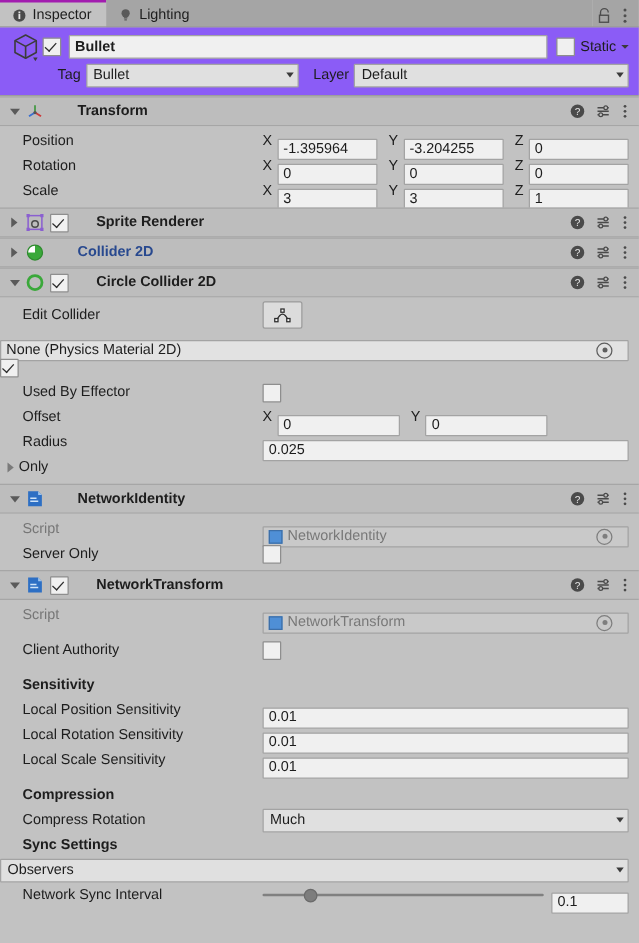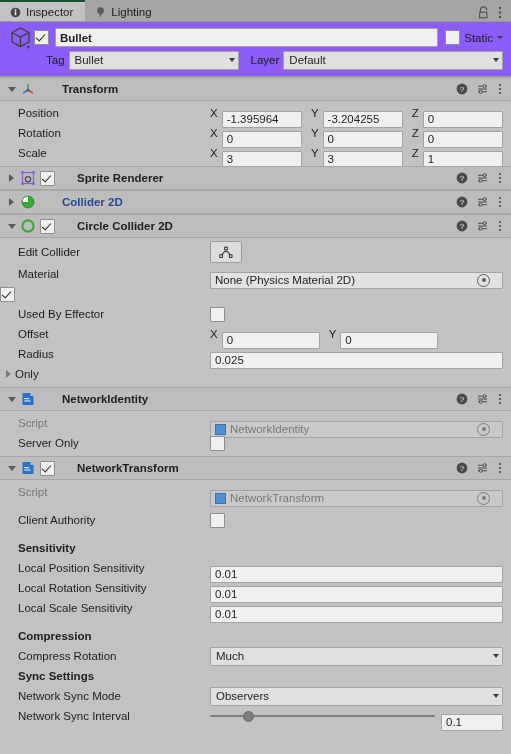--- a/index.html
+++ b/index.html
@@ -9,21 +9,21 @@
     font-family:"Liberation Sans",sans-serif;
     font-size:11.5px;
     color:#1d1d1d;
     -webkit-font-smoothing:antialiased;
   }
   .panel{width:511px;height:754px;position:relative;display:flex;flex-direction:column;}
 
   
   .tabbar{height:22px;background:#c2c2c2;display:flex;align-items:stretch;position:relative;flex:0 0 auto;}
   .tab{display:flex;align-items:center;gap:5px;padding:0 12px 0 10px;position:relative;cursor:default;font-size:11.5px;}
-  .tab.active{background:#c2c2c2;border-top:2px solid #14532d;color:#1d1d1d;}
+  .tab.active{background:#c2c2c2;border-top:2px solid #a21caf;color:#1d1d1d;}
   .tab.inactive{background:#a5a5a5;border-top:2px solid transparent;color:#1d1d1d;}
   .tabbar .spacer{flex:1;background:#a5a5a5;border-top:2px solid transparent;}
   .tabicons{background:#a5a5a5;border-top:2px solid transparent;display:flex;align-items:center;gap:9px;padding:0 9px 0 4px;}
   .tabunder{position:absolute;left:0;right:0;bottom:0;height:1px;background:#9a9a9a;}
 
   
   .goheader{flex:0 0 auto;background:#8b5cf6;padding:6px 8px 6px 6px;position:relative;}
   .gorow1{display:flex;align-items:center;height:19px;}
   .gorow2{display:flex;align-items:center;height:20px;margin-top:3px;}
   .cube{width:26px;height:26px;position:relative;flex:0 0 auto;margin-left:2px;}
@@ -403,21 +403,20 @@
               <path d="M2.5 10 Q7 0.5 11.5 10" fill="none" stroke="#2b2b2b" stroke-width="1.1"></path>
               <rect x="0.8" y="8.8" width="2.6" height="2.6" fill="#f5f5f5" stroke="#2b2b2b" stroke-width="1"></rect>
               <rect x="10.4" y="8.8" width="2.6" height="2.6" fill="#f5f5f5" stroke="#2b2b2b" stroke-width="1"></rect>
               <rect x="5.7" y="1.2" width="2.6" height="2.6" fill="#f5f5f5" stroke="#2b2b2b" stroke-width="1"></rect>
             </svg>
           </span>
         </span>
       </span>
     </div>
     <div class="row">
-      <span class="name">Material</span>
       <span class="ctl">
         <span class="field obj wide">
           <span>None (Physics Material 2D)</span>
           <span class="picker"></span>
         </span>
       </span>
     </div>
     <div class="row">
       <span class="ctl">
           <span class="chk on"></span>
@@ -598,21 +597,20 @@
       <span class="name">Compress Rotation</span>
       <span class="ctl">
           <span class="dropdown" style="flex:1;">
             <span>Much</span>
             <span class="caret"></span>
           </span>
         </span>
     </div>
     <div class="grouphdr">Sync Settings</div>
     <div class="row">
-      <span class="name">Network Sync Mode</span>
       <span class="ctl">
           <span class="dropdown" style="flex:1;">
             <span>Observers</span>
             <span class="caret"></span>
           </span>
         </span>
     </div>
     <div class="row">
       <span class="name">Network Sync Interval</span>
       <span class="ctl">

